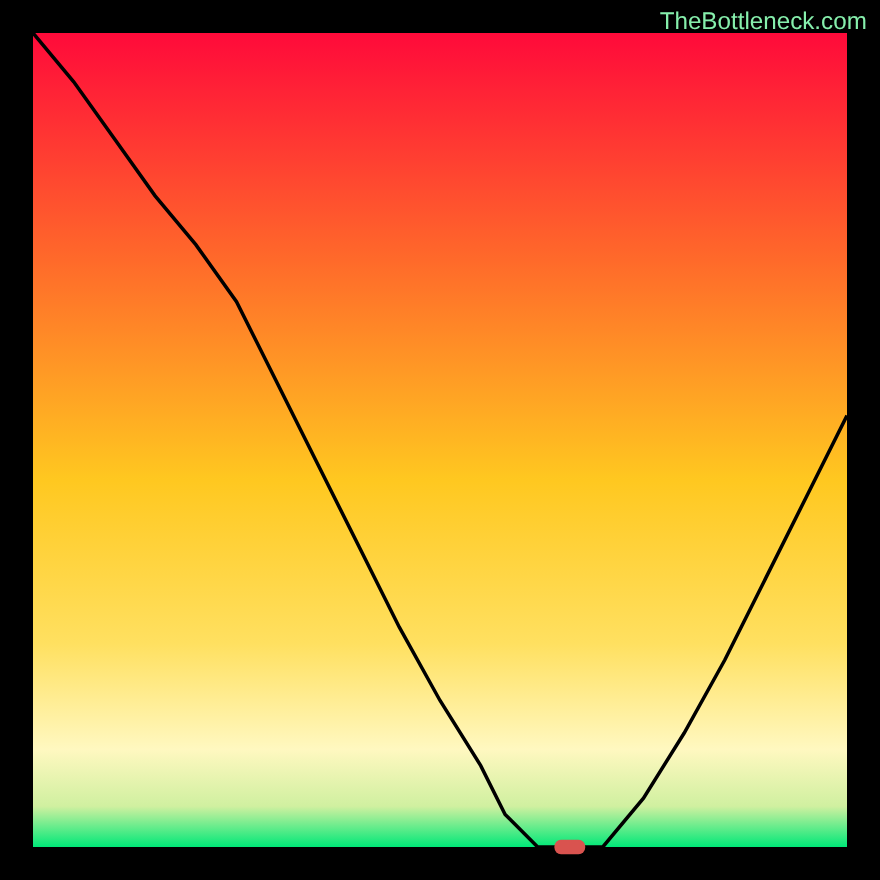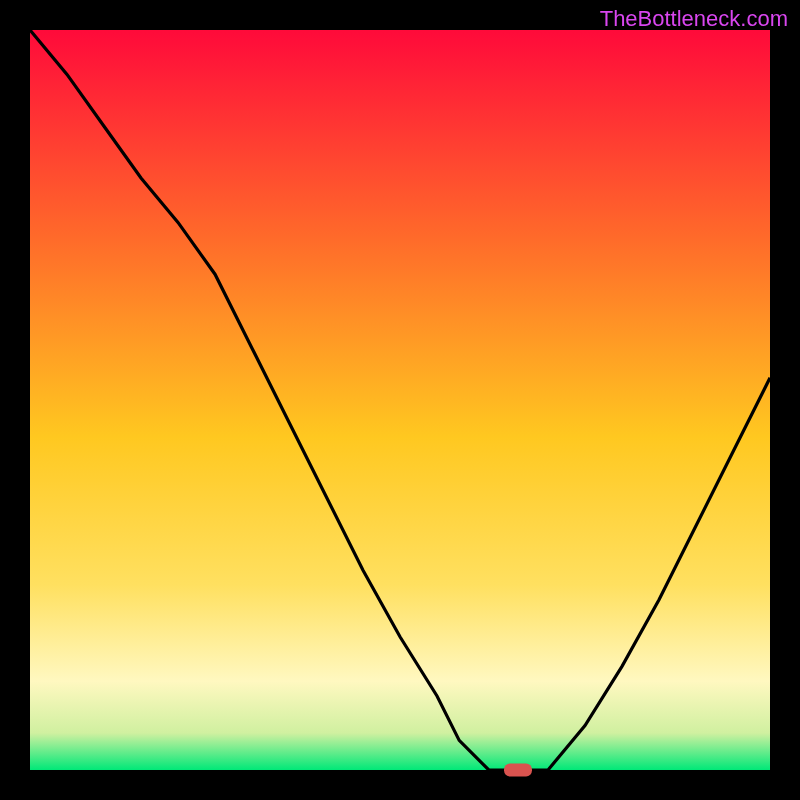--- a/index.html
+++ b/index.html
@@ -9,21 +9,21 @@
   height: 800px;
   background: #000;
   font-family: Arial, sans-serif;
   position: relative;
   overflow: hidden;
 }
 .watermark {
   position: absolute;
   top: 6px;
   right: 12px;
-  color: #d946ef;
+  color: #86efac;
   font-size: 22px;
   font-weight: 500;
   z-index: 10;
 }
 .plot-area {
   position: absolute;
   left: 30px;
   top: 30px;
   width: 740px;
   height: 740px;

